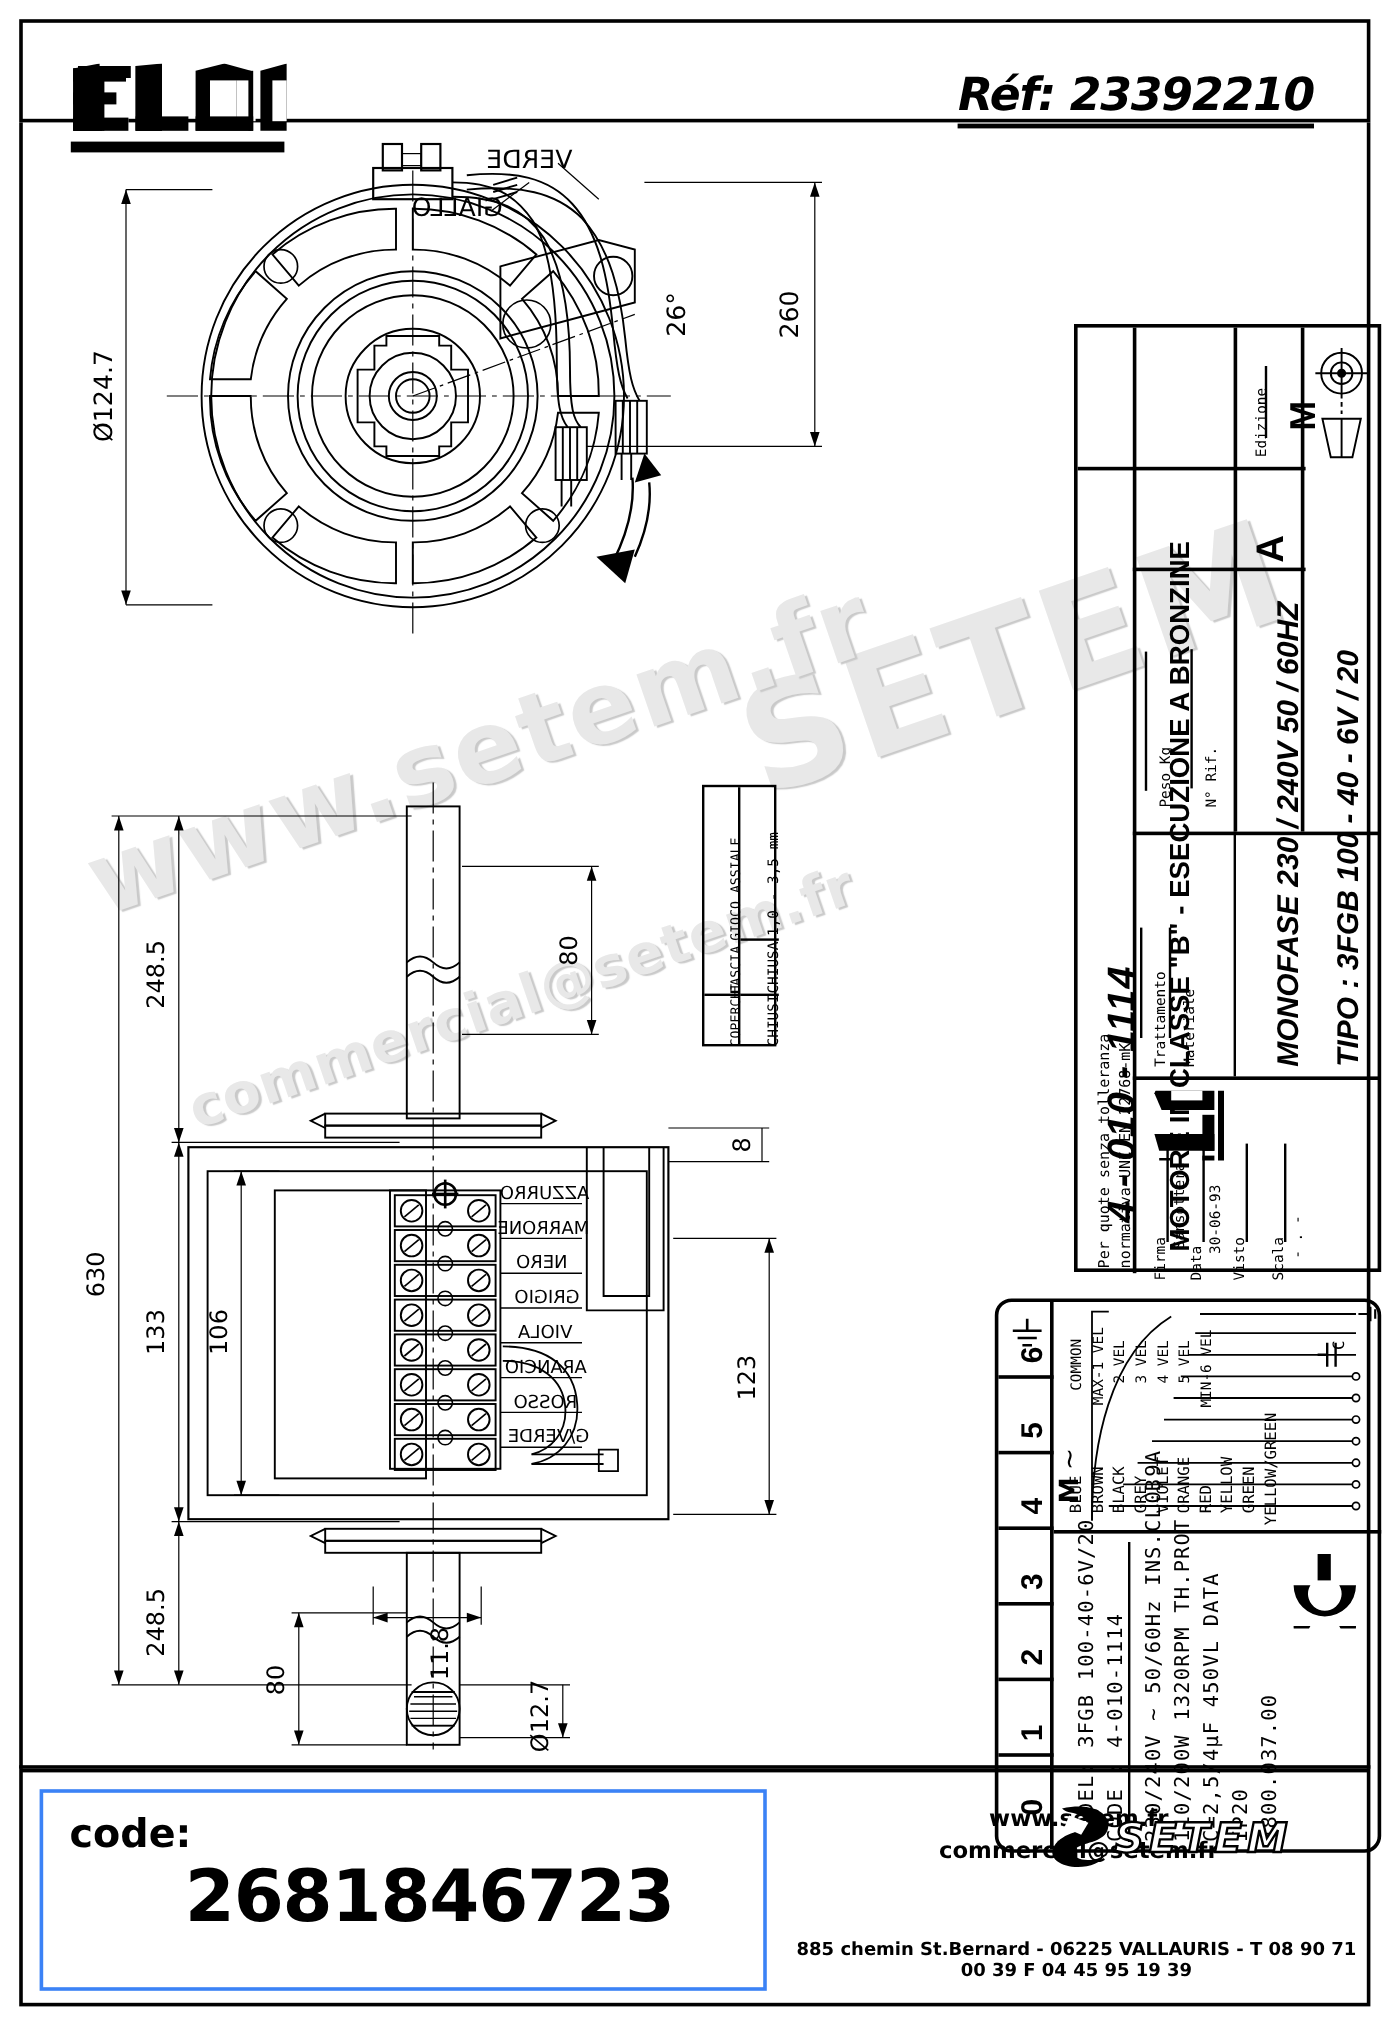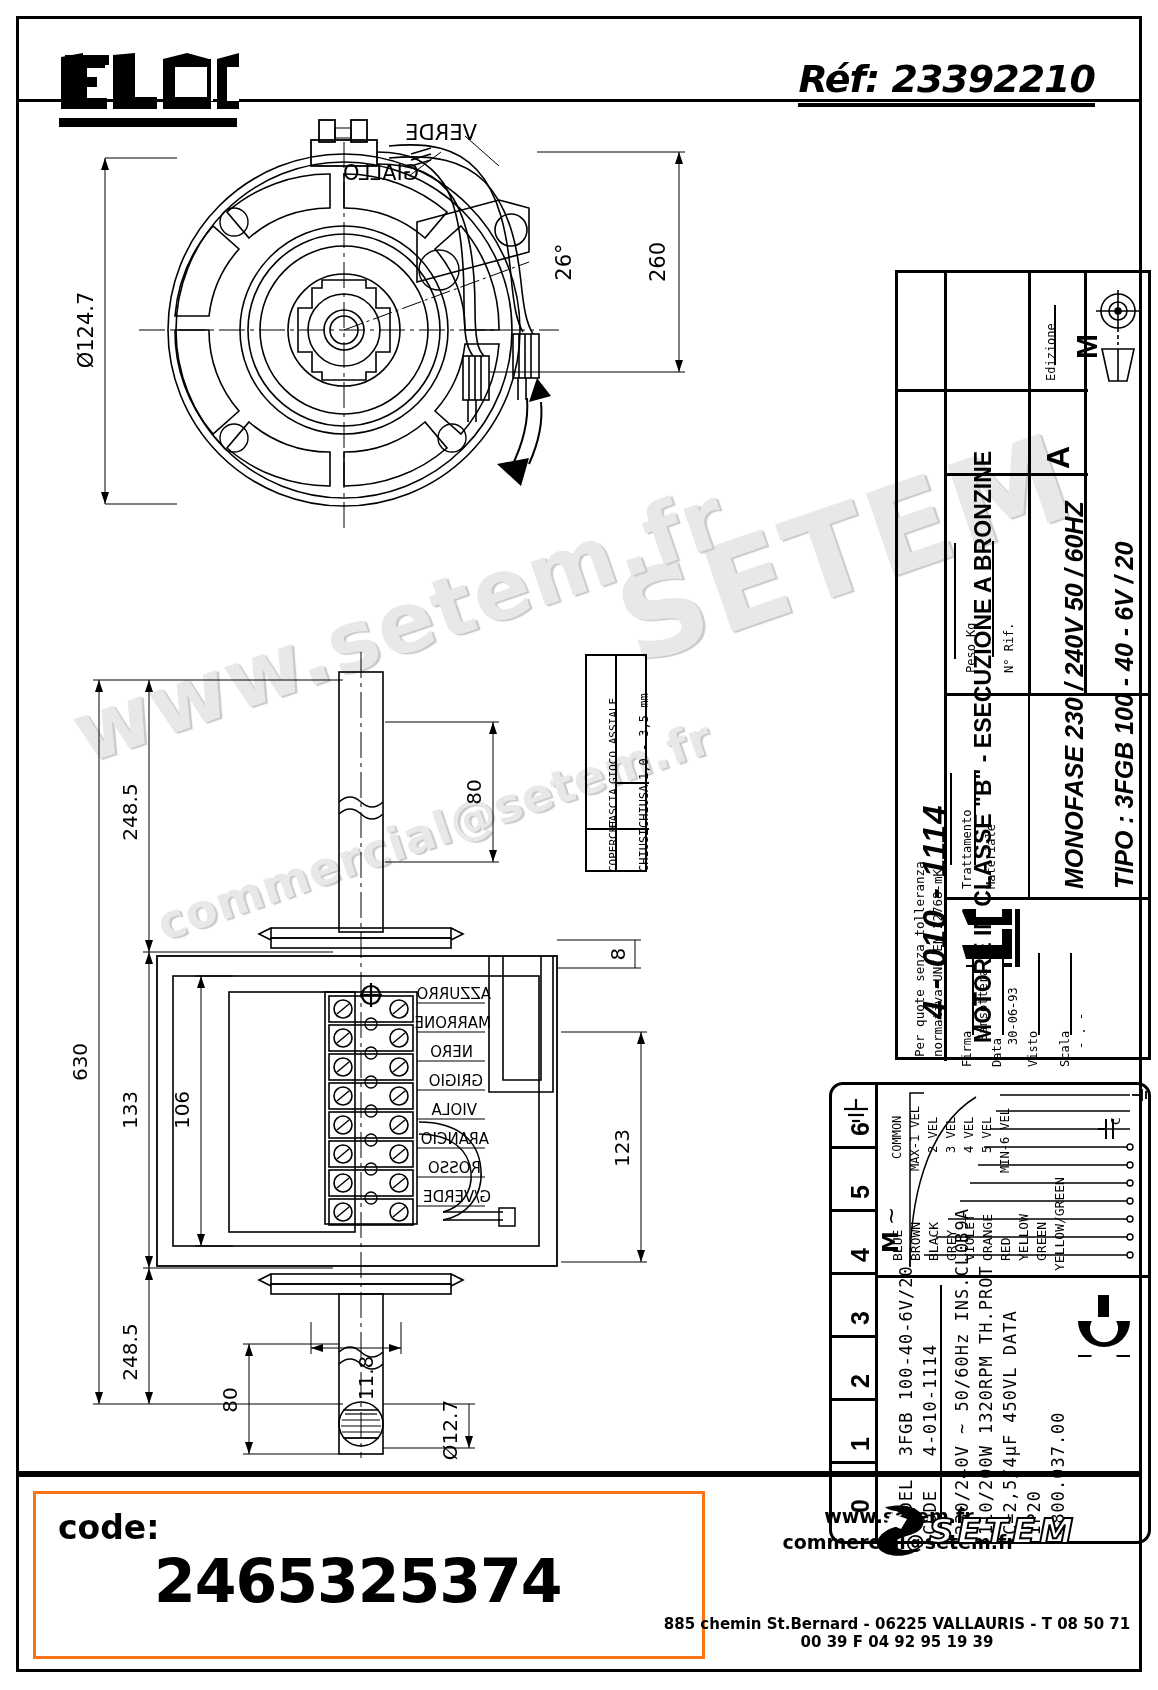--- a/index.html
+++ b/index.html
@@ -13,21 +13,21 @@
   #logo{position:absolute;left:40px;top:34px;width:180px;height:62px;}
   #logo .bar{width:178px;height:9px;background:#000;margin-top:3px;}
   #ref{position:absolute;right:44px;top:38px;font-family:"DejaVu Sans",sans-serif;font-style:italic;
        font-weight:bold;font-size:38px;border-bottom:4px solid #000;padding-bottom:2px;letter-spacing:-1px;}
 
   
   #body{left:16px;top:102px;width:1126px;height:1372px;border-top:none;}
 
   
   #ftr{left:16px;top:1474px;width:1126px;height:198px;}
-  #codebox{position:absolute;left:14px;top:14px;width:672px;height:168px;border:3px solid #f97316;box-sizing:border-box;}
+  #codebox{position:absolute;left:14px;top:14px;width:606px;height:168px;border:3px solid #3b82f6;box-sizing:border-box;}
   #codelbl{position:absolute;left:22px;top:14px;font-family:"DejaVu Sans",sans-serif;font-weight:bold;font-size:33px;}
   #codeval{position:absolute;left:118px;top:52px;font-family:"DejaVu Sans",sans-serif;font-weight:bold;font-size:60px;letter-spacing:-1px;}
   #contact{position:absolute;left:640px;top:16px;width:470px;height:166px;}
   #web{position:absolute;left:110px;top:10px;text-align:center;width:260px;font-family:"DejaVu Sans",sans-serif;
        font-weight:bold;font-size:19px;line-height:26px;}
   #addr{position:absolute;left:0px;top:122px;width:476px;text-align:center;font-family:"DejaVu Sans",sans-serif;
         font-weight:bold;font-size:15px;}
   #setemlogo{position:absolute;right:8px;top:6px;width:250px;height:62px;}
 
   
@@ -655,37 +655,37 @@
           </g>
         </g>
       </svg>
     </div>
 
   </div>
 
   <div class="frame" id="ftr">
     <div id="codebox">
       <div id="codelbl">code:</div>
-      <div id="codeval">2465325374</div>
+      <div id="codeval">2681846723</div>
     </div>
     <div id="contact">
       <div id="web">
         <div>www.setem.fr</div>
         <div>commercial@setem.fr</div>
       </div>
       <div id="setemlogo">
         <svg width="250" height="62" viewBox="0 0 250 62">
           <g fill="#000">
             <path d="M14 8 C42 2 56 14 52 26 C48 38 26 36 24 44 C22 52 42 54 50 46
                      C46 58 20 60 10 52 C0 44 10 32 24 28 C34 25 38 18 30 14 C24 11 18 12 14 8 Z"></path>
             <path d="M20 14 L36 20 L30 30 L16 24 Z" fill="#fff"></path>
             <circle cx="42" cy="12" r="3" fill="#000"></circle>
           </g>
           <g fill="none" stroke="#000" stroke-width="2.4" font-family="DejaVu Sans">
             <text x="58" y="44" font-size="34" font-style="italic" font-weight="bold" letter-spacing="4" fill="#fff" stroke="#000" stroke-width="2">SETEM</text>
           </g>
         </svg>
       </div>
-      <div id="addr">885 chemin St.Bernard  -   06225 VALLAURIS  -  T 08 50 71 00 39   F 04 92 95 19 39</div>
+      <div id="addr">885 chemin St.Bernard  -   06225 VALLAURIS  -  T 08 90 71 00 39   F 04 45 95 19 39</div>
     </div>
   </div>
 
 </div>
 
 </body></html>

